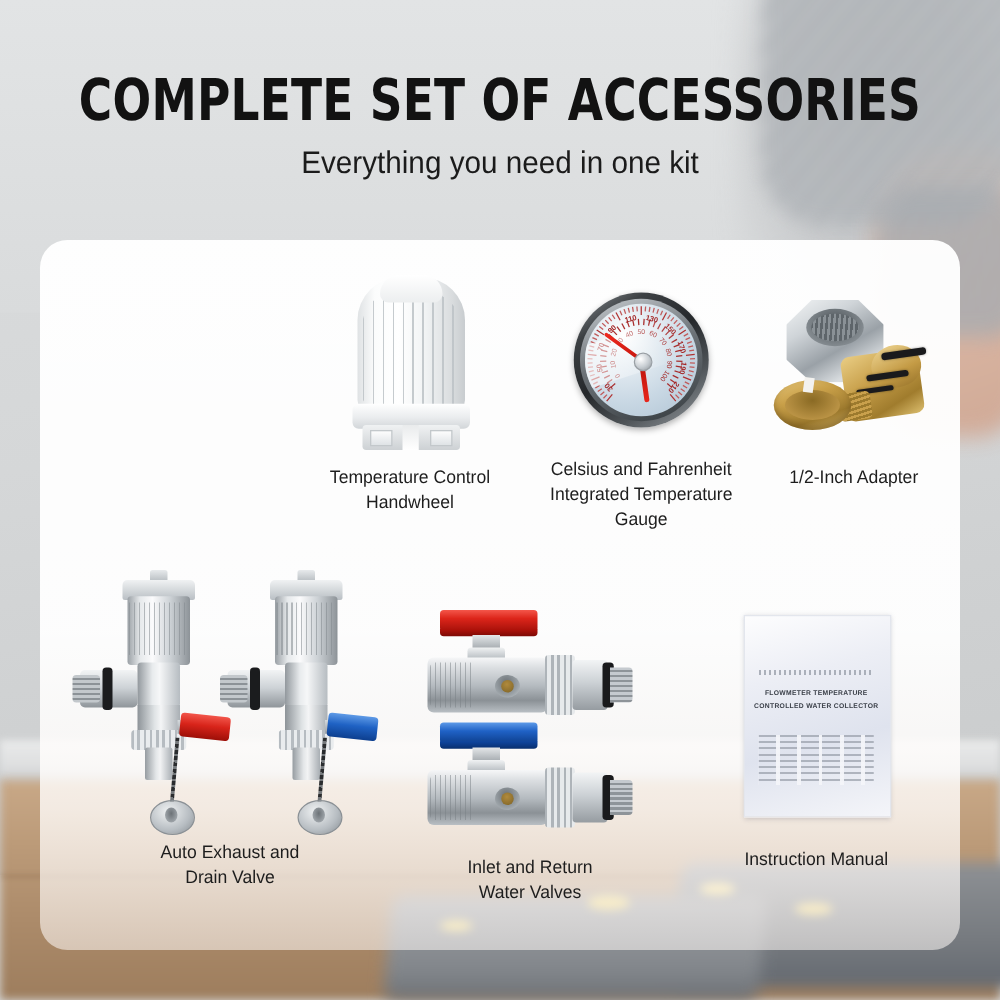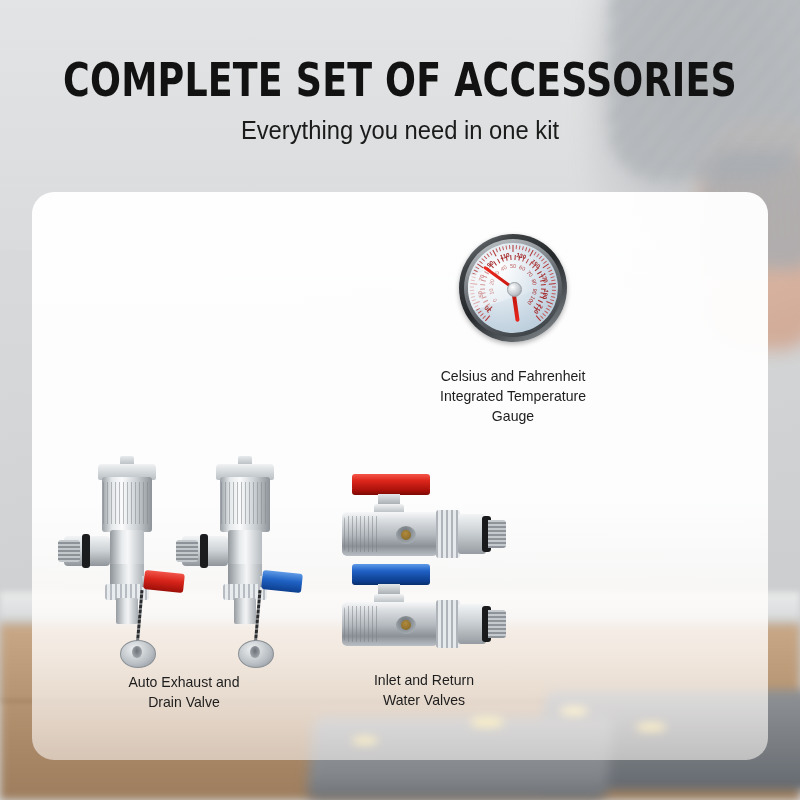--- a/index.html
+++ b/index.html
@@ -289,20 +289,36 @@
 <div id="heading">
   <h1 id="title">COMPLETE SET OF ACCESSORIES</h1>
   <p id="subtitle">Everything you need in one kit</p>
 </div>
 
 <div id="card">
 
   <div class="row" style="top:22px;height:240px;">
 
 
+    <div class="cell" style="left:212px;top:6px;width:168px;">
+      <div class="shot hw">
+        <div class="hw-dome"></div>
+        <div class="hw-ribs"></div>
+        <div class="hw-top"></div>
+        <div class="hw-neck"></div>
+        <div class="hw-base"></div>
+        <div class="hw-win" style="left:28px;"></div>
+        <div class="hw-win" style="left:76px;"></div>
+        <div class="hw-notch"></div>
+      </div>
+      <div class="cap" style="margin-top:12px;">
+        <div>Temperature Control</div>
+        <div>Handwheel</div>
+      </div>
+    </div>
 
     <div class="cell" style="left:392px;top:18px;width:178px;">
       <div class="shot gg">
         <div class="gg-bezel"></div>
         <div class="gg-ring"></div>
         <div class="gg-face">
           <div class="gg-ticksOuter" id="gaugeTicks">
               <div class="gg-tk" style="transform: translateX(-50%) rotate(-140deg);"></div>
               <div class="gg-tk minor" style="transform: translateX(-50%) rotate(-135.333deg);"></div>
               <div class="gg-tk minor" style="transform: translateX(-50%) rotate(-130.667deg);"></div>
@@ -428,20 +444,39 @@
           <div class="gg-hub"></div>
         </div>
       </div>
       <div class="cap" style="margin-top:14px;">
         <div>Celsius and Fahrenheit</div>
         <div>Integrated Temperature</div>
         <div>Gauge</div>
       </div>
     </div>
 
+    <div class="cell" style="left:576px;top:22px;width:150px;">
+      <div class="shot ad">
+        <div class="ad-nut"></div>
+        <div class="ad-nut-in"></div>
+        <div class="ad-thr"></div>
+        <div class="ad-ins"></div>
+        <div class="ad-ins-head"></div>
+        <div class="ad-or" style="left:92px;top:44px;width:36px;height:6px;"></div>
+        <div class="ad-or" style="left:80px;top:62px;width:34px;height:5px;"></div>
+        <div class="ad-or" style="left:72px;top:74px;width:30px;height:4px;"></div>
+        <div class="ad-tip"></div>
+        <div class="ad-ring"></div>
+        <div class="ad-ring-in"></div>
+        <div class="ad-ring-gap"></div>
+      </div>
+      <div class="cap" style="margin-top:16px;">
+        <div>1/2-Inch Adapter</div>
+      </div>
+    </div>
   </div>
 
   <div class="row" style="top:272px;height:270px;">
 
     <div class="cell" style="left:24px;top:0;width:256px;">
       <div style="position:relative;width:256px;height:198px;">
 
         <div class="ex" style="position:absolute;left:16px;top:0;">
           <div class="ex-nipple"></div>
           <div class="ex-top"></div>
@@ -479,21 +514,21 @@
           <div class="ex-cap" style="left:48px;top:176px;"></div>
           <div class="ex-capHole" style="left:60px;top:182px;"></div>
         </div>
       </div>
       <div class="cap" style="margin-top:10px;">
         <div>Auto Exhaust and</div>
         <div>Drain Valve</div>
       </div>
     </div>
 
-    <div class="cell" style="left:292px;top:2px;width:200px;">
+    <div class="cell" style="left:292px;top:16px;width:200px;">
       <div style="position:relative;width:200px;height:196px;">
         <div class="bv" style="position:absolute;left:14px;top:8px;">
           <div class="bv-handle red"></div>
           <div class="bv-handleLip red"></div>
           <div class="bv-stem"></div>
           <div class="bv-neck"></div>
           <div class="bv-body"></div>
           <div class="bv-bodyKnurl"></div>
           <div class="bv-port"></div>
           <div class="bv-portIn"></div>
@@ -516,14 +551,27 @@
           <div class="bv-or"></div>
           <div class="bv-male"></div>
         </div>
       </div>
       <div class="cap" style="margin-top:8px;">
         <div>Inlet and Return</div>
         <div>Water Valves</div>
       </div>
     </div>
 
+    <div class="cell" style="left:516px;top:28px;width:210px;">
+      <div class="shot mn">
+        <div class="mn-page"></div>
+        <div class="mn-head"></div>
+        <div class="mn-t1">FLOWMETER TEMPERATURE</div>
+        <div class="mn-t2">CONTROLLED WATER COLLECTOR</div>
+        <div class="mn-body"></div>
+        <div class="mn-body2"></div>
+      </div>
+      <div class="cap" style="margin-top:26px;">
+        <div>Instruction Manual</div>
+      </div>
+    </div>
   </div>
 </div>
 
 </body></html>

